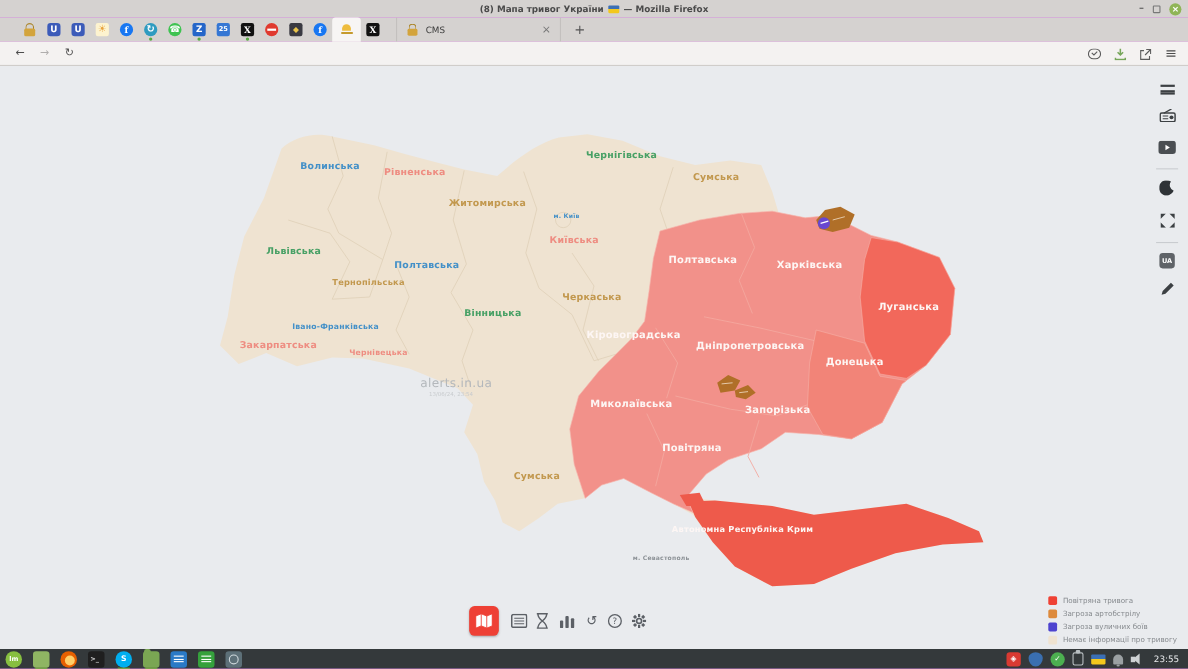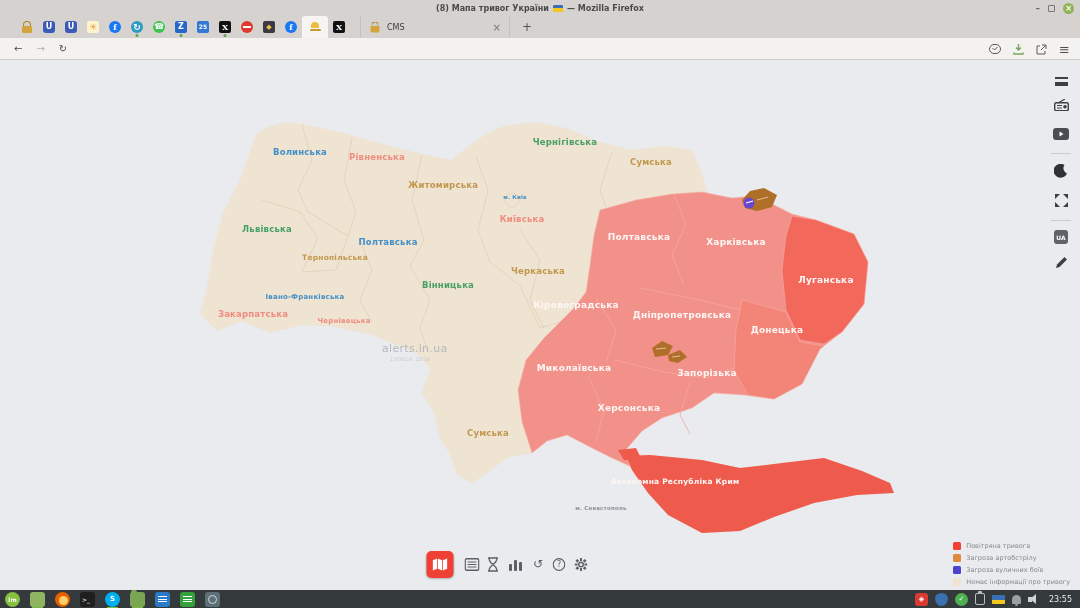--- a/index.html
+++ b/index.html
@@ -324,21 +324,21 @@
     <span class="rlabel lb-salmon" style="left:522px; top:159px;">Київська</span>
     <span class="rlabel lb-tan" style="left:538px; top:211px;">Черкаська</span>
     <span class="rlabel lb-white" style="left:639px; top:177px;">Полтавська</span>
     <span class="rlabel lb-white" style="left:736px; top:182px;">Харківська</span>
     <span class="rlabel lb-white" style="left:826px; top:220px;">Луганська</span>
     <span class="rlabel lb-white" style="left:682px; top:255px;text-align:right;">Дніпропетровська</span>
     <span class="rlabel lb-white" style="left:777px; top:270px;">Донецька</span>
     <span class="rlabel lb-white" style="left:707px; top:313px;">Запорізька</span>
     <span class="rlabel lb-white" style="left:576px; top:245px;">Кіровоградська</span>
     <span class="rlabel lb-white" style="left:574px; top:308px;">Миколаївська</span>
-    <span class="rlabel lb-white" style="left:629px; top:348px;">Херсонська</span>
+    <span class="rlabel lb-white" style="left:629px; top:348px;">Повітряна</span>
     <span class="rlabel lb-tan" style="left:488px; top:373px;">Сумська</span>
     <span class="rlabel lb-white fs75" style="left:675px; top:421px;">Автономна Республіка Крим</span>
     <span class="rlabel lb-grey fs55" style="left:601px; top:448px;">м. Севастополь</span>
 
     <span class="watermark">alerts.in.ua</span>
     <span class="watermark-date">13/06/24, 23:54</span>
 
     <div class="side-tools">
       <span class="st-item menu-lines"></span>
       <span class="st-item">

